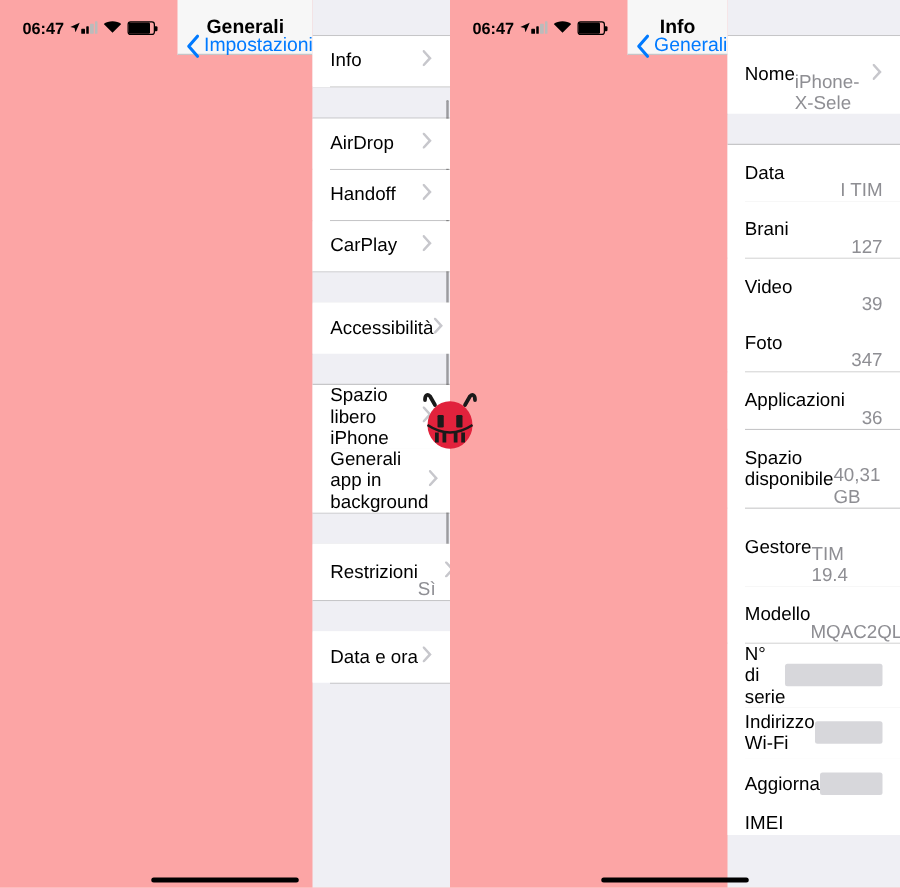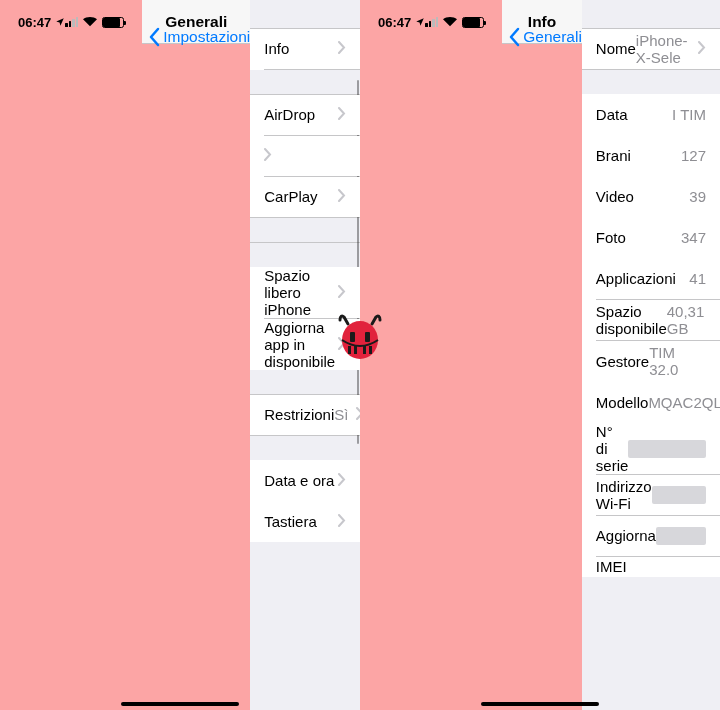--- a/index.html
+++ b/index.html
@@ -81,21 +81,21 @@
       background: #fff;
       font-size: 15px;
       color: #000;
       position: relative;
     }
     .cell-sep { height: 0.5px; background: #c6c6c8; margin-left: 14px; }
     .group-border-top { height: 0.5px; background: #c6c6c8; }
     .group-border-bottom { height: 0.5px; background: #c6c6c8; }
     .cell-label { flex: 1; }
     .cell-right { display: flex; align-items: center; gap: 8px; }
-    .cell-value { color: #8e8e93; font-size: 15px; }
+    .cell-value { color: #8e8e93; font-size: 15px; margin-top: 28px; }
     .chevron svg { width: 8px; height: 13px; }
     .chevron svg path { stroke: #c7c7cc; }
     .badge {
       min-width: 21px; height: 21px; border-radius: 10.5px; background: #ff3b30;
       color: #fff; font-size: 13px; display: flex; align-items: center; justify-content: center; padding: 0 6px;
     }
     .grey-pill {
       width: 90px; height: 18px; background: #d7d7db; border-radius: 2px;
     }
     .scroll-indicator {
@@ -175,56 +175,67 @@
       <div class="cell">
         <span class="cell-label">AirDrop</span>
         <div class="cell-right">
             <span class="chevron"><svg viewBox="0 0 8 13">
                 <path d="M1 1l5 5.5L1 12" stroke-width="2" fill="none" stroke-linecap="round"></path>
               </svg></span>
           </div>
       </div>
       <div class="cell-sep"></div>
       <div class="cell">
+        <span class="cell-label">Handoff</span>
         <div class="cell-right">
             <span class="chevron"><svg viewBox="0 0 8 13">
                 <path d="M1 1l5 5.5L1 12" stroke-width="2" fill="none" stroke-linecap="round"></path>
               </svg></span>
           </div>
       </div>
       <div class="cell-sep"></div>
       <div class="cell">
         <span class="cell-label">CarPlay</span>
         <div class="cell-right">
             <span class="chevron"><svg viewBox="0 0 8 13">
                 <path d="M1 1l5 5.5L1 12" stroke-width="2" fill="none" stroke-linecap="round"></path>
               </svg></span>
           </div>
       </div>
     </div>
     <div class="group-border-bottom"></div>
 
     <div class="section-spacer sm"></div>
     <div class="group-border-top"></div>
+    <div class="cell-group">
+      <div class="cell">
+        <span class="cell-label">Accessibilità</span>
+        <div class="cell-right">
+            <span class="chevron"><svg viewBox="0 0 8 13">
+                <path d="M1 1l5 5.5L1 12" stroke-width="2" fill="none" stroke-linecap="round"></path>
+              </svg></span>
+          </div>
+      </div>
+    </div>
     <div class="group-border-bottom"></div>
 
     <div class="section-spacer sm"></div>
     <div class="group-border-top"></div>
     <div class="cell-group">
       <div class="cell">
         <span class="cell-label">Spazio libero iPhone</span>
         <div class="cell-right">
             <span class="chevron"><svg viewBox="0 0 8 13">
                 <path d="M1 1l5 5.5L1 12" stroke-width="2" fill="none" stroke-linecap="round"></path>
               </svg></span>
           </div>
       </div>
       <div class="cell-sep"></div>
       <div class="cell">
-        <span class="cell-label">Aggiorna app in disponibile</span>
+        <span class="cell-label">Generali app in background</span>
         <div class="cell-right">
             <span class="chevron"><svg viewBox="0 0 8 13">
                 <path d="M1 1l5 5.5L1 12" stroke-width="2" fill="none" stroke-linecap="round"></path>
               </svg></span>
           </div>
       </div>
     </div>
     <div class="group-border-bottom"></div>
 
     <div class="section-spacer sm"></div>
@@ -247,28 +258,20 @@
     <div class="cell-group">
       <div class="cell">
         <span class="cell-label">Data e ora</span>
         <div class="cell-right">
             <span class="chevron"><svg viewBox="0 0 8 13">
                 <path d="M1 1l5 5.5L1 12" stroke-width="2" fill="none" stroke-linecap="round"></path>
               </svg></span>
           </div>
       </div>
       <div class="cell-sep"></div>
-      <div class="cell">
-        <span class="cell-label">Tastiera</span>
-        <div class="cell-right">
-            <span class="chevron"><svg viewBox="0 0 8 13">
-                <path d="M1 1l5 5.5L1 12" stroke-width="2" fill="none" stroke-linecap="round"></path>
-              </svg></span>
-          </div>
-      </div>
     </div>
 
   </div>
   <div class="home-indicator"></div>
 </div>
 
 <div class="phone">
   <div class="status-bar">
     <div class="status-left">
       <span>06:47</span>
@@ -340,33 +343,33 @@
           <span class="cell-value">39</span>
         </div>
       <div class="cell-sep"></div>
       <div class="cell">
           <span class="cell-label">Foto</span>
           <span class="cell-value">347</span>
         </div>
       <div class="cell-sep"></div>
       <div class="cell">
           <span class="cell-label">Applicazioni</span>
-          <span class="cell-value">41</span>
+          <span class="cell-value">36</span>
         </div>
       <div class="cell-sep"></div>
       <div class="cell-sep"></div>
       <div class="cell">
           <span class="cell-label">Spazio disponibile</span>
           <span class="cell-value">40,31 GB</span>
         </div>
       <div class="cell-sep"></div>
       <div class="cell-sep"></div>
       <div class="cell">
           <span class="cell-label">Gestore</span>
-          <span class="cell-value">TIM 32.0</span>
+          <span class="cell-value">TIM 19.4</span>
         </div>
       <div class="cell-sep"></div>
       <div class="cell">
           <span class="cell-label">Modello</span>
           <span class="cell-value">MQAC2QL/A</span>
         </div>
       <div class="cell-sep"></div>
       <div class="cell">
           <span class="cell-label">N° di serie</span>
           <span class="grey-pill"></span>

